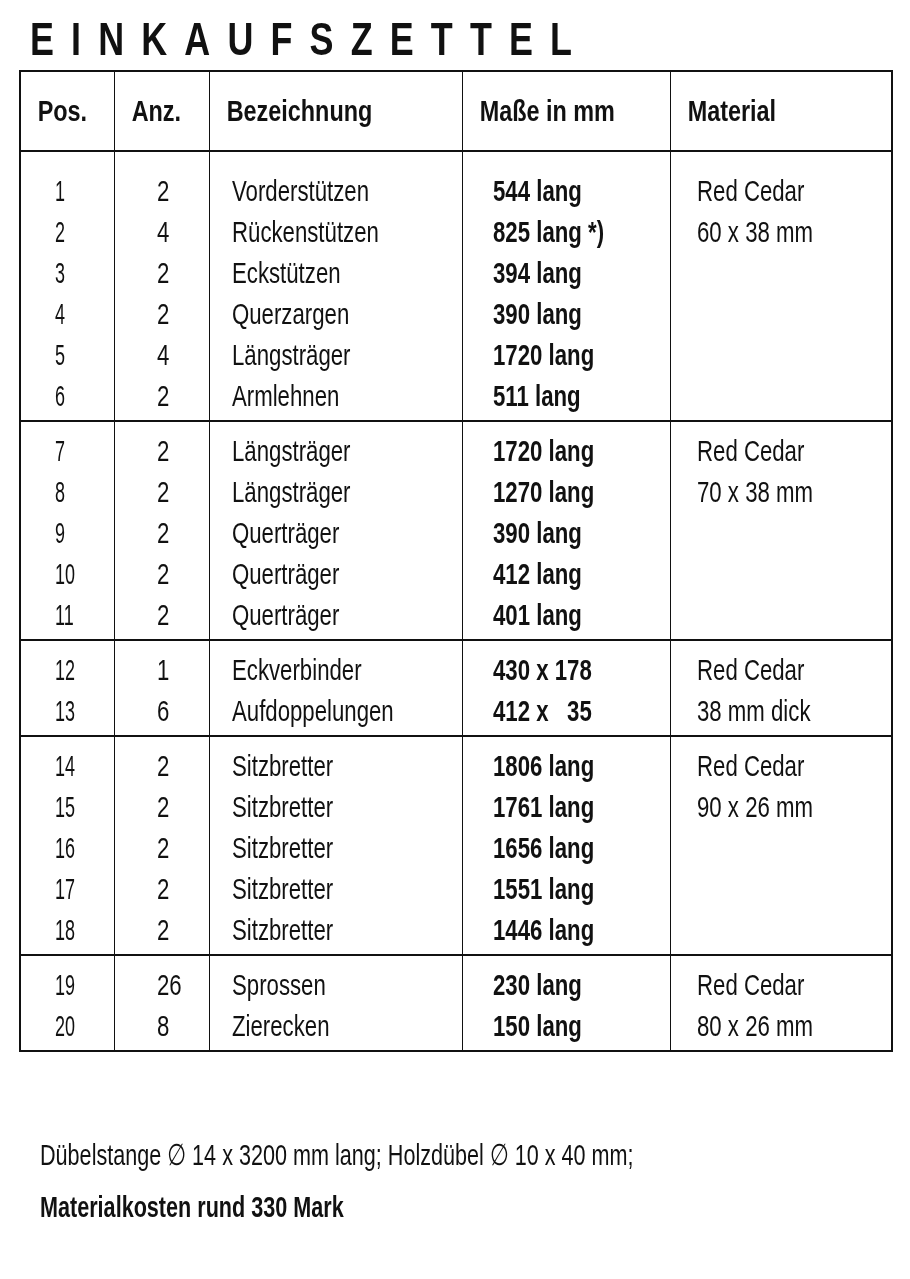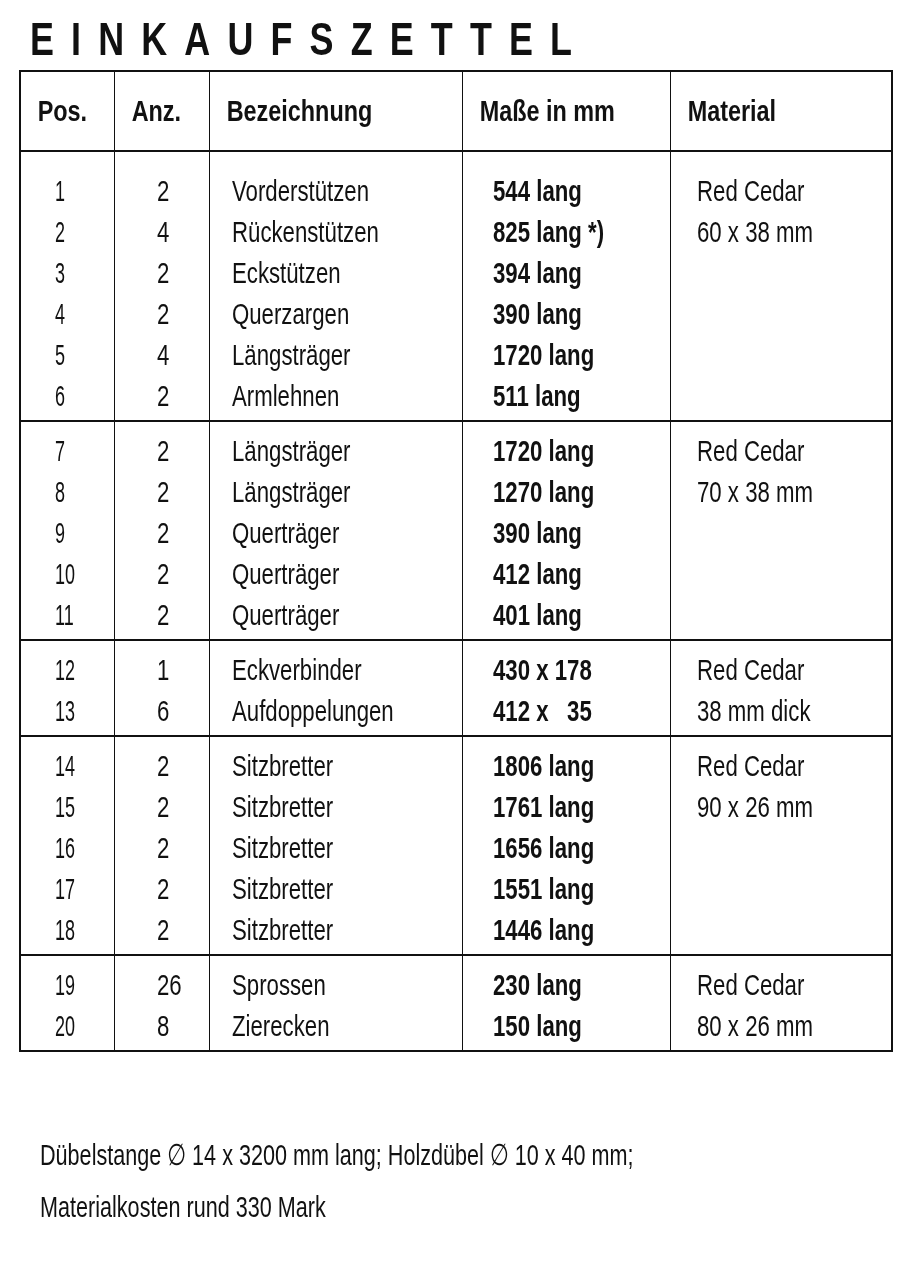--- a/index.html
+++ b/index.html
@@ -22,21 +22,21 @@
   .pos .line span { transform:scaleX(0.6); }
   .anz .line { padding-left:30px; }
   .bez .line { padding-left:10px; }
   .mass .line { padding-left:18px;font-weight:bold; }
   .mat .line { padding-left:14px; }
   .cellpad { padding-top:18px; padding-bottom:4px; }
   .cellpad2 { padding-top:8px; padding-bottom:4px; }
   .notes { position:absolute; left:40px; top:1085px; font-size:30px;margin-top:48px; }
   .notes div { height:44px; line-height:44px; white-space:nowrap; }
   .notes span { display:inline-block; transform:scaleX(0.72); transform-origin:left center; }
-  .notes .cost { margin-top:8px; }
+  .notes .cost { margin-top:8px;font-weight:bold; }
 </style>
 </head>
 <body>
 
 <div class="title">EINKAUFSZETTEL</div>
 
 <table>
   <colgroup>
       <col class="c1">
       <col class="c2">

